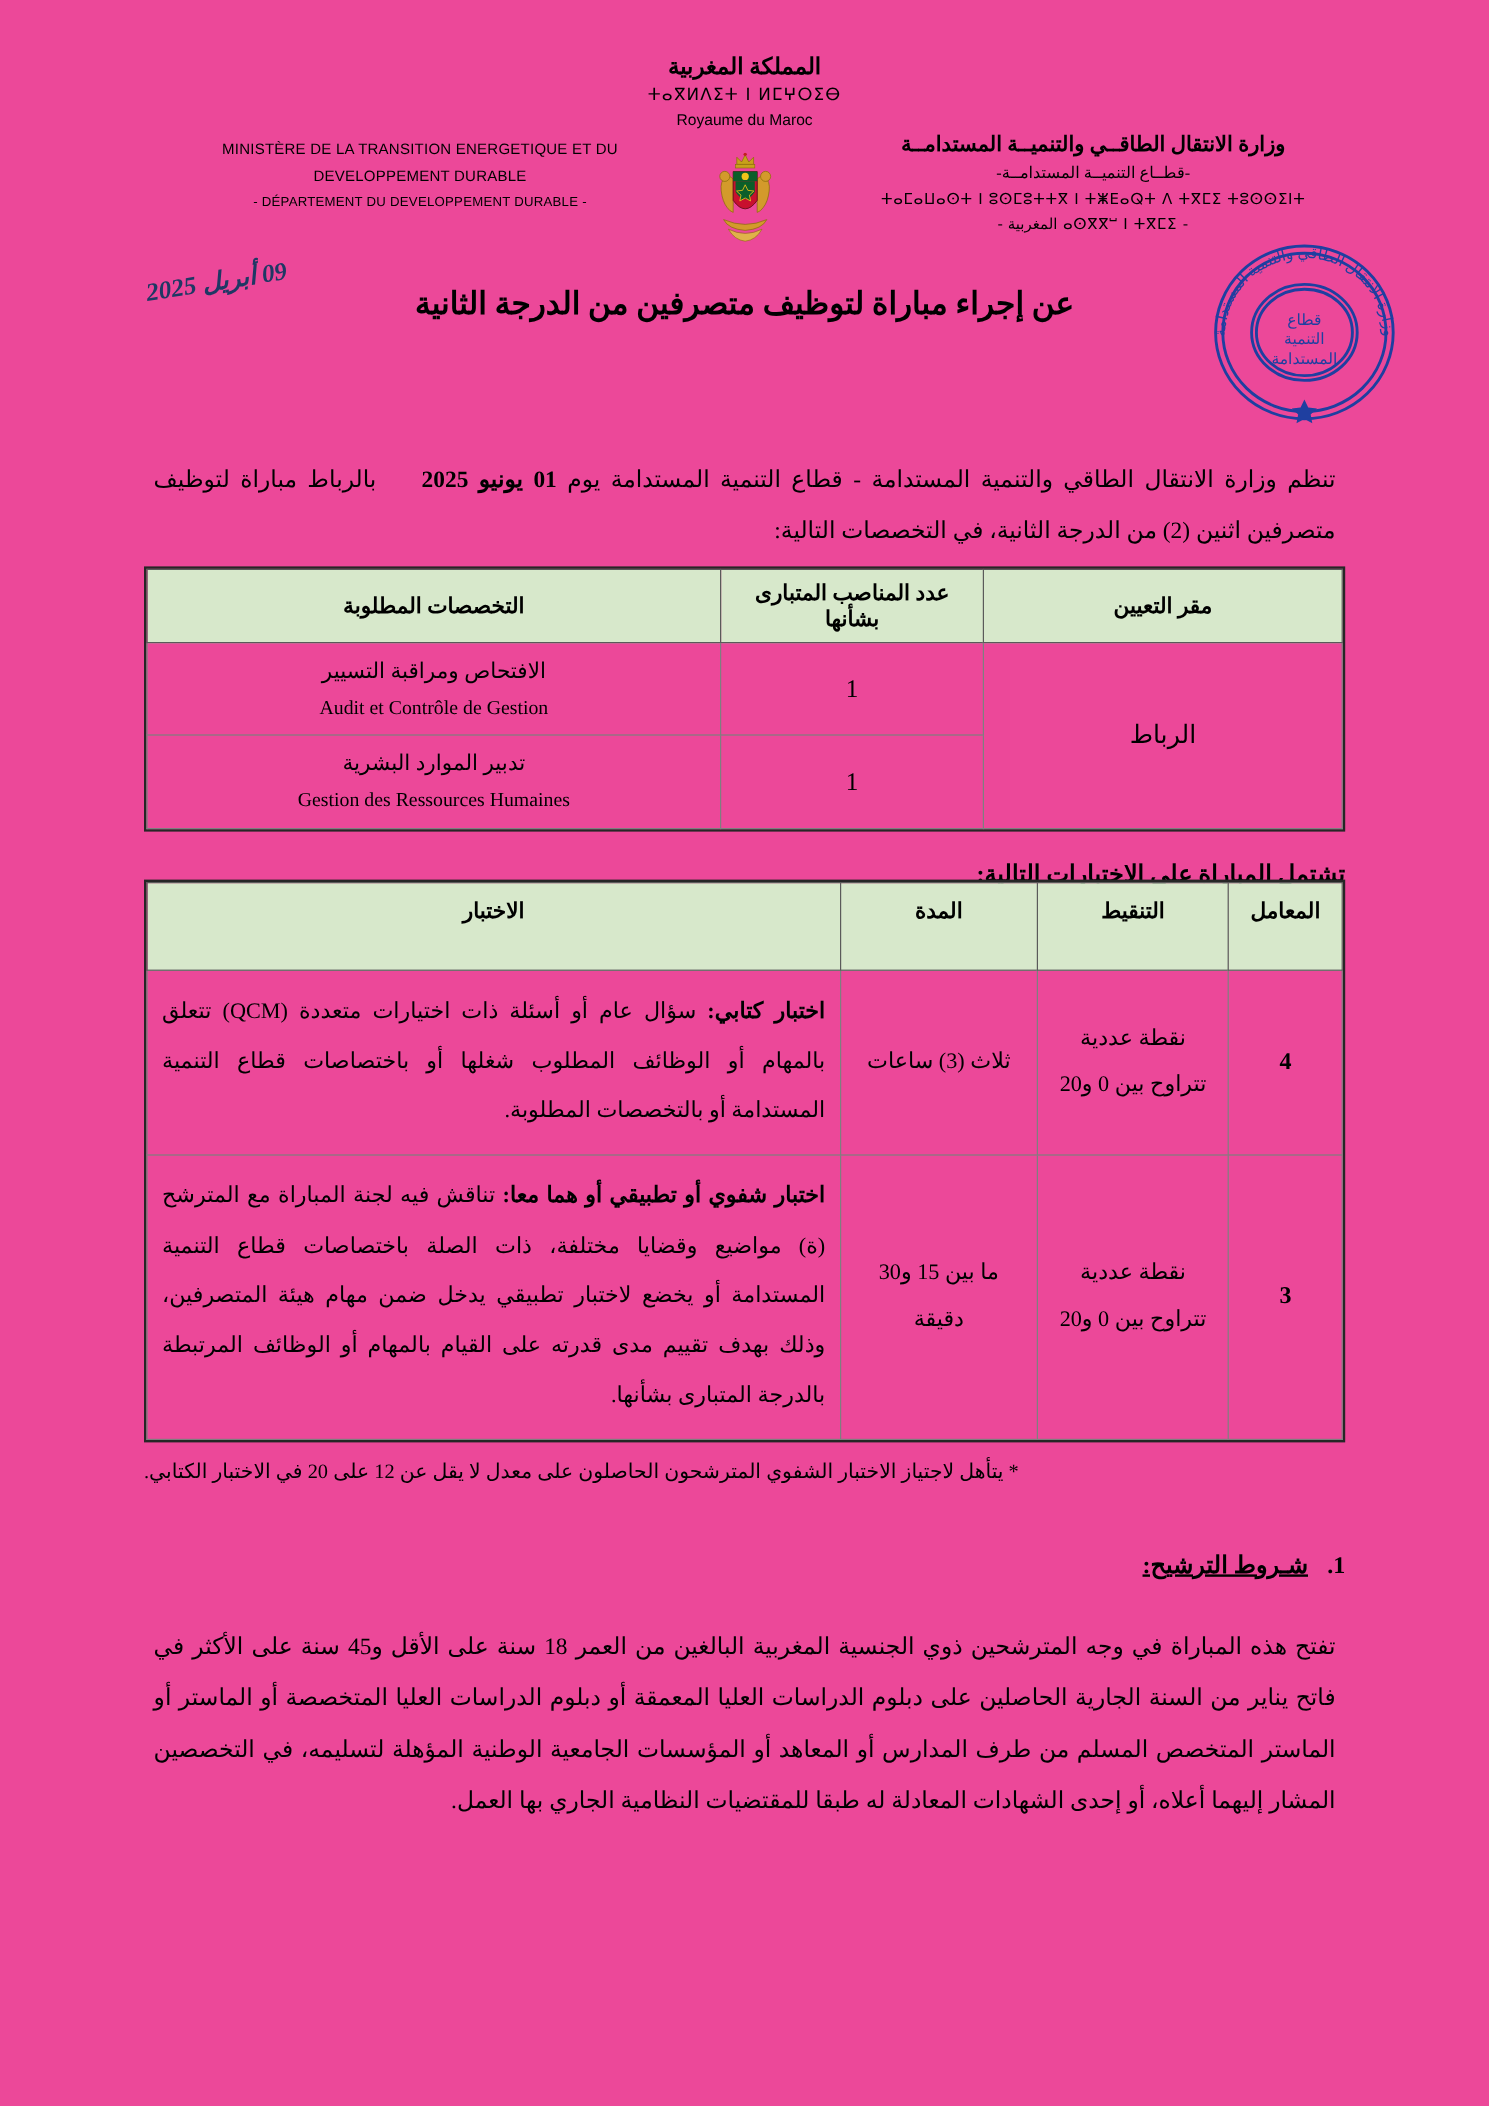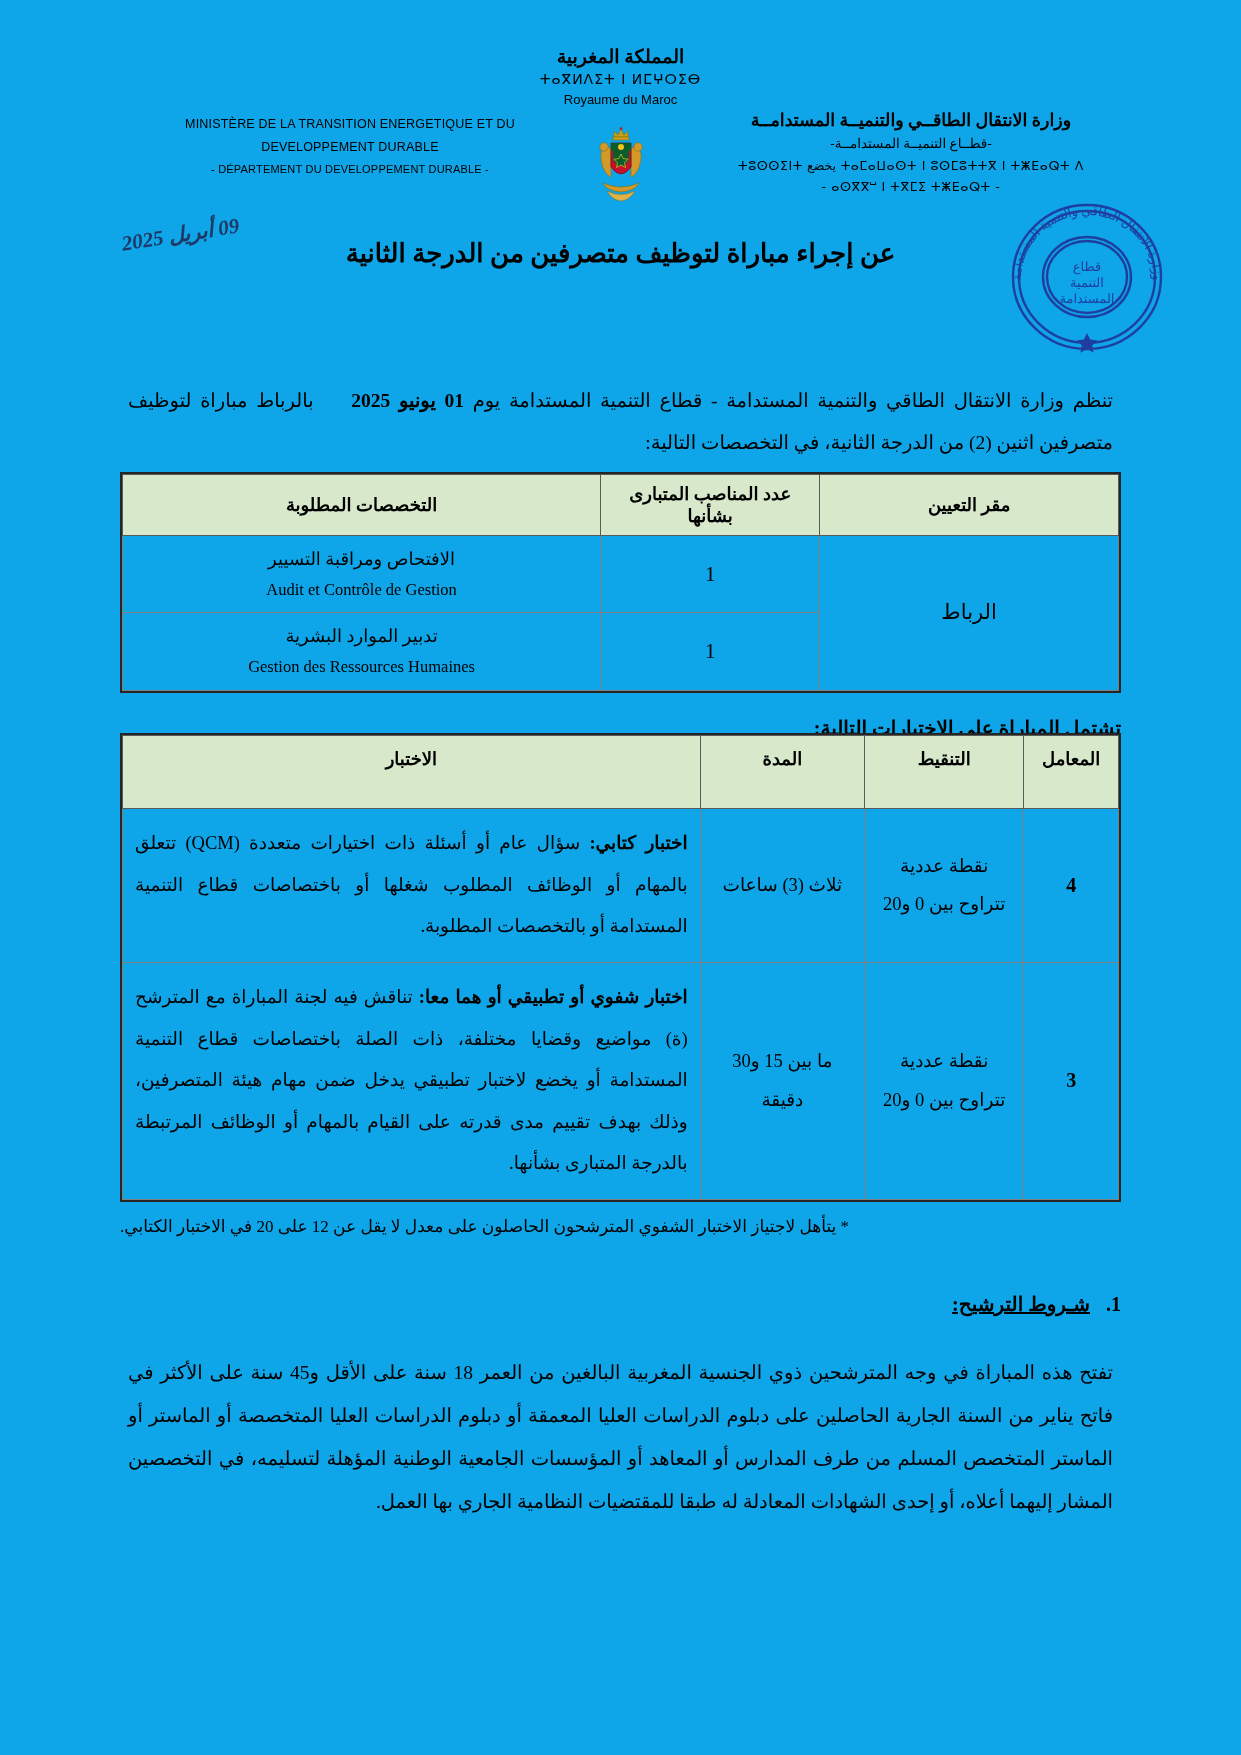--- a/index.html
+++ b/index.html
@@ -10,21 +10,21 @@
   }
   body {
     font-family: "Liberation Serif", "DejaVu Serif", serif;
     color: #000000;
   }
   .page {
     position: relative;
     width: 1241px;
     height: 1755px;
     margin: 0 auto;
-    background: #0ea5e9;
+    background: #ec4899;
     box-sizing: border-box;
     overflow: hidden;
   }
 
   
   .header {
     position: absolute;
     top: 45px;
     left: 0;
     right: 0;
@@ -296,22 +296,22 @@
 
     <div class="hdr-left">
       <div>MINISTÈRE DE LA TRANSITION ENERGETIQUE ET DU</div>
       <div>DEVELOPPEMENT DURABLE</div>
       <div class="sub">- DÉPARTEMENT DU DEVELOPPEMENT DURABLE -</div>
     </div>
 
     <div class="hdr-right">
       <div class="l1">وزارة الانتقال الطاقــي والتنميــة المستدامــة</div>
       <div class="l2">-قطــاع التنميــة المستدامــة-</div>
-      <div class="tif2">ⵜⴰⵎⴰⵡⴰⵙⵜ ⵏ ⵓⵙⵎⵓⵜⵜⴳ ⵏ ⵜⵥⴹⴰⵕⵜ ⴷ يخضع ⵜⵓⵙⵙⵉⵏⵜ</div>
-      <div class="tif2">- ⴰⵙⴳⴳⵯ ⵏ ⵜⴳⵎⵉ ⵜⵥⴹⴰⵕⵜ -</div>
+      <div class="tif2">ⵜⴰⵎⴰⵡⴰⵙⵜ ⵏ ⵓⵙⵎⵓⵜⵜⴳ ⵏ ⵜⵥⴹⴰⵕⵜ ⴷ ⵜⴳⵎⵉ ⵜⵓⵙⵙⵉⵏⵜ</div>
+      <div class="tif2">- ⴰⵙⴳⴳⵯ ⵏ ⵜⴳⵎⵉ المغربية -</div>
     </div>
   </div>
 
   <div class="doc-date">09 أبريل 2025</div>
 
   <div class="title-block">
     <div class="title-2">عن إجراء مباراة لتوظيف متصرفين من الدرجة الثانية</div>
   </div>
 
   <svg class="stamp" viewBox="0 0 172 168">

